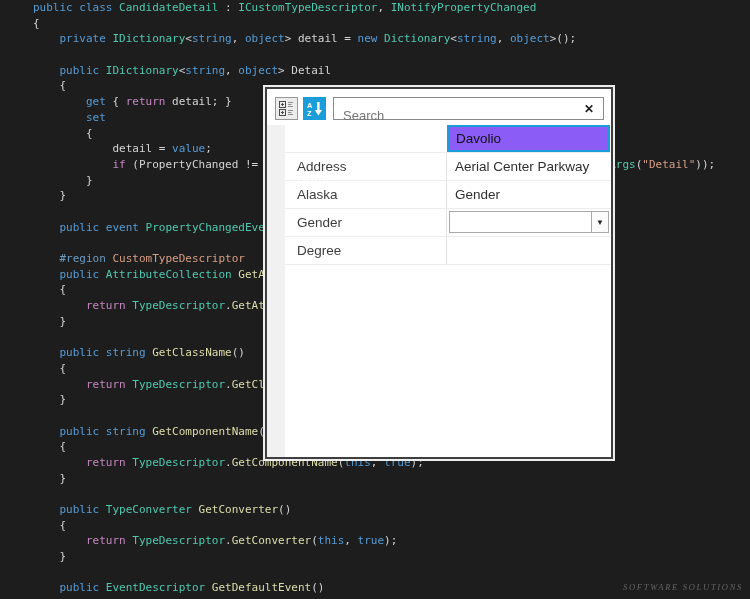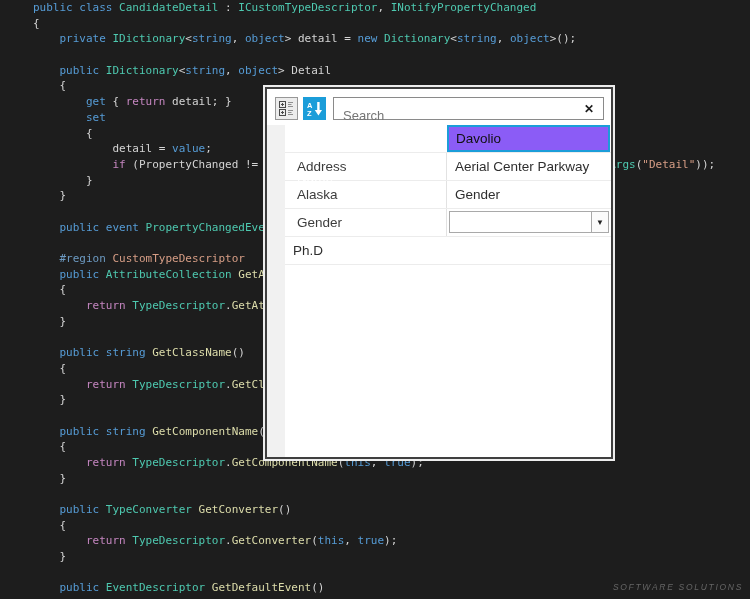--- a/index.html
+++ b/index.html
@@ -50,21 +50,21 @@
   .spin.down{bottom:6px;}
   .editor-combo{position:absolute;left:2px;top:2px;right:2px;bottom:3px;box-sizing:border-box;
                 border:1px solid #a9a9a9;background:#fff;}
   .combo-arrow{position:absolute;right:0;top:0;bottom:0;width:16px;border-left:1px solid #a9a9a9;
                background:#fbfbfb;display:flex;align-items:center;justify-content:center;
                font-size:8px;color:#222;cursor:pointer;}
 
   
   .logo{position:absolute;right:7px;bottom:7px;text-align:right;font-style:italic;}
   .logo .brand{font-size:21px;font-weight:bold;letter-spacing:3px;color:#6f6f6f;line-height:20px;}
-  .logo .tagline{font-size:8.5px;letter-spacing:1.7px;color:#656565;margin-top:1px;}
+  .logo .tagline{font-size:8.5px;letter-spacing:1.7px;color:#656565;margin-top:1px;font-family:Liberation Serif, serif;}
 </style>
 </head>
 <body>
 
 <div class="page">
 
   <pre class="code"><div class="code-line"><span style="color: rgb(86, 156, 214);">public class </span><span style="color: rgb(78, 201, 176);">CandidateDetail</span><span style="color: rgb(212, 212, 212);"> : </span><span style="color: rgb(78, 201, 176);">ICustomTypeDescriptor</span><span style="color: rgb(212, 212, 212);">, </span><span style="color: rgb(78, 201, 176);">INotifyPropertyChanged</span></div><div class="code-line"><span style="color: rgb(212, 212, 212);">{</span></div><div class="code-line"><span style="color: rgb(212, 212, 212);">    </span><span style="color: rgb(86, 156, 214);">private </span><span style="color: rgb(78, 201, 176);">IDictionary</span><span style="color: rgb(212, 212, 212);">&lt;</span><span style="color: rgb(86, 156, 214);">string</span><span style="color: rgb(212, 212, 212);">, </span><span style="color: rgb(86, 156, 214);">object</span><span style="color: rgb(212, 212, 212);">&gt; detail = </span><span style="color: rgb(86, 156, 214);">new </span><span style="color: rgb(78, 201, 176);">Dictionary</span><span style="color: rgb(212, 212, 212);">&lt;</span><span style="color: rgb(86, 156, 214);">string</span><span style="color: rgb(212, 212, 212);">, </span><span style="color: rgb(86, 156, 214);">object</span><span style="color: rgb(212, 212, 212);">&gt;();</span></div><div class="code-line"></div><div class="code-line"><span style="color: rgb(212, 212, 212);">    </span><span style="color: rgb(86, 156, 214);">public </span><span style="color: rgb(78, 201, 176);">IDictionary</span><span style="color: rgb(212, 212, 212);">&lt;</span><span style="color: rgb(86, 156, 214);">string</span><span style="color: rgb(212, 212, 212);">, </span><span style="color: rgb(86, 156, 214);">object</span><span style="color: rgb(212, 212, 212);">&gt; Detail</span></div><div class="code-line"><span style="color: rgb(212, 212, 212);">    {</span></div><div class="code-line"><span style="color: rgb(212, 212, 212);">        </span><span style="color: rgb(86, 156, 214);">get</span><span style="color: rgb(212, 212, 212);"> { </span><span style="color: rgb(197, 134, 192);">return</span><span style="color: rgb(212, 212, 212);"> detail; }</span></div><div class="code-line"><span style="color: rgb(212, 212, 212);">        </span><span style="color: rgb(86, 156, 214);">set</span></div><div class="code-line"><span style="color: rgb(212, 212, 212);">        {</span></div><div class="code-line"><span style="color: rgb(212, 212, 212);">            detail = </span><span style="color: rgb(86, 156, 214);">value</span><span style="color: rgb(212, 212, 212);">;</span></div><div class="code-line"><span style="color: rgb(212, 212, 212);">            </span><span style="color: rgb(197, 134, 192);">if</span><span style="color: rgb(212, 212, 212);"> (PropertyChanged != </span><span style="color: rgb(86, 156, 214);">null</span><span style="color: rgb(212, 212, 212);">) PropertyChanged(</span><span style="color: rgb(86, 156, 214);">this</span><span style="color: rgb(212, 212, 212);">, </span><span style="color: rgb(86, 156, 214);">new </span><span style="color: rgb(78, 201, 176);">PropertyChangedEventArgs</span><span style="color: rgb(212, 212, 212);">(</span><span style="color: rgb(214, 157, 133);">"Detail"</span><span style="color: rgb(212, 212, 212);">));</span></div><div class="code-line"><span style="color: rgb(212, 212, 212);">        }</span></div><div class="code-line"><span style="color: rgb(212, 212, 212);">    }</span></div><div class="code-line"></div><div class="code-line"><span style="color: rgb(212, 212, 212);">    </span><span style="color: rgb(86, 156, 214);">public event </span><span style="color: rgb(78, 201, 176);">PropertyChangedEventHandler</span><span style="color: rgb(212, 212, 212);"> PropertyChanged;</span></div><div class="code-line"></div><div class="code-line"><span style="color: rgb(212, 212, 212);">    </span><span style="color: rgb(109, 155, 195);">#region</span><span style="color: rgb(212, 212, 212);"> </span><span style="color: rgb(214, 157, 133);">CustomTypeDescriptor</span></div><div class="code-line"><span style="color: rgb(212, 212, 212);">    </span><span style="color: rgb(86, 156, 214);">public </span><span style="color: rgb(78, 201, 176);">AttributeCollection</span><span style="color: rgb(212, 212, 212);"> </span><span style="color: rgb(220, 220, 170);">GetAttributes</span><span style="color: rgb(212, 212, 212);">()</span></div><div class="code-line"><span style="color: rgb(212, 212, 212);">    {</span></div><div class="code-line"><span style="color: rgb(212, 212, 212);">        </span><span style="color: rgb(197, 134, 192);">return</span><span style="color: rgb(212, 212, 212);"> </span><span style="color: rgb(78, 201, 176);">TypeDescriptor</span><span style="color: rgb(212, 212, 212);">.</span><span style="color: rgb(220, 220, 170);">GetAttributes</span><span style="color: rgb(212, 212, 212);">(</span><span style="color: rgb(86, 156, 214);">this</span><span style="color: rgb(212, 212, 212);">, </span><span style="color: rgb(86, 156, 214);">true</span><span style="color: rgb(212, 212, 212);">);</span></div><div class="code-line"><span style="color: rgb(212, 212, 212);">    }</span></div><div class="code-line"></div><div class="code-line"><span style="color: rgb(212, 212, 212);">    </span><span style="color: rgb(86, 156, 214);">public string </span><span style="color: rgb(220, 220, 170);">GetClassName</span><span style="color: rgb(212, 212, 212);">()</span></div><div class="code-line"><span style="color: rgb(212, 212, 212);">    {</span></div><div class="code-line"><span style="color: rgb(212, 212, 212);">        </span><span style="color: rgb(197, 134, 192);">return</span><span style="color: rgb(212, 212, 212);"> </span><span style="color: rgb(78, 201, 176);">TypeDescriptor</span><span style="color: rgb(212, 212, 212);">.</span><span style="color: rgb(220, 220, 170);">GetClassName</span><span style="color: rgb(212, 212, 212);">(</span><span style="color: rgb(86, 156, 214);">this</span><span style="color: rgb(212, 212, 212);">, </span><span style="color: rgb(86, 156, 214);">true</span><span style="color: rgb(212, 212, 212);">);</span></div><div class="code-line"><span style="color: rgb(212, 212, 212);">    }</span></div><div class="code-line"></div><div class="code-line"><span style="color: rgb(212, 212, 212);">    </span><span style="color: rgb(86, 156, 214);">public string </span><span style="color: rgb(220, 220, 170);">GetComponentName</span><span style="color: rgb(212, 212, 212);">()</span></div><div class="code-line"><span style="color: rgb(212, 212, 212);">    {</span></div><div class="code-line"><span style="color: rgb(212, 212, 212);">        </span><span style="color: rgb(197, 134, 192);">return</span><span style="color: rgb(212, 212, 212);"> </span><span style="color: rgb(78, 201, 176);">TypeDescriptor</span><span style="color: rgb(212, 212, 212);">.</span><span style="color: rgb(220, 220, 170);">GetComponentName</span><span style="color: rgb(212, 212, 212);">(</span><span style="color: rgb(86, 156, 214);">this</span><span style="color: rgb(212, 212, 212);">, </span><span style="color: rgb(86, 156, 214);">true</span><span style="color: rgb(212, 212, 212);">);</span></div><div class="code-line"><span style="color: rgb(212, 212, 212);">    }</span></div><div class="code-line"></div><div class="code-line"><span style="color: rgb(212, 212, 212);">    </span><span style="color: rgb(86, 156, 214);">public </span><span style="color: rgb(78, 201, 176);">TypeConverter</span><span style="color: rgb(212, 212, 212);"> </span><span style="color: rgb(220, 220, 170);">GetConverter</span><span style="color: rgb(212, 212, 212);">()</span></div><div class="code-line"><span style="color: rgb(212, 212, 212);">    {</span></div><div class="code-line"><span style="color: rgb(212, 212, 212);">        </span><span style="color: rgb(197, 134, 192);">return</span><span style="color: rgb(212, 212, 212);"> </span><span style="color: rgb(78, 201, 176);">TypeDescriptor</span><span style="color: rgb(212, 212, 212);">.</span><span style="color: rgb(220, 220, 170);">GetConverter</span><span style="color: rgb(212, 212, 212);">(</span><span style="color: rgb(86, 156, 214);">this</span><span style="color: rgb(212, 212, 212);">, </span><span style="color: rgb(86, 156, 214);">true</span><span style="color: rgb(212, 212, 212);">);</span></div><div class="code-line"><span style="color: rgb(212, 212, 212);">    }</span></div><div class="code-line"></div><div class="code-line"><span style="color: rgb(212, 212, 212);">    </span><span style="color: rgb(86, 156, 214);">public </span><span style="color: rgb(78, 201, 176);">EventDescriptor</span><span style="color: rgb(212, 212, 212);"> </span><span style="color: rgb(220, 220, 170);">GetDefaultEvent</span><span style="color: rgb(212, 212, 212);">()</span></div><div class="code-line"><span style="color: rgb(212, 212, 212);">    {</span></div></pre>
 
   <div class="pgrid">
     <div class="pgrid-inner">
@@ -119,21 +119,21 @@
             </div>
             <div class="row">
               <div class="cell label">Gender</div>
               <div class="cell value">
                 <div class="editor-combo">
                   <div class="combo-arrow">▼</div>
                 </div>
               </div>
             </div>
             <div class="row">
-              <div class="cell value"><span class="plain-value">Ph.D</span></div>
+              <div class="cell label">Degree</div>
             </div>
           </div>
       </div>
 
     </div>
   </div>
 
   <div class="logo">
     <div class="tagline">SOFTWARE SOLUTIONS</div>
   </div>

